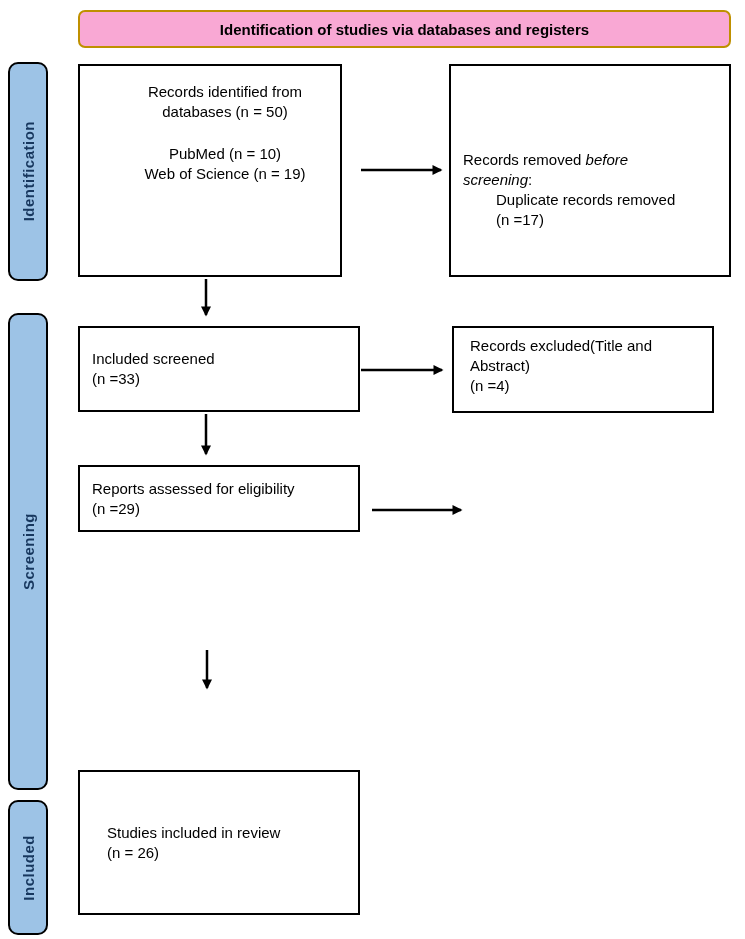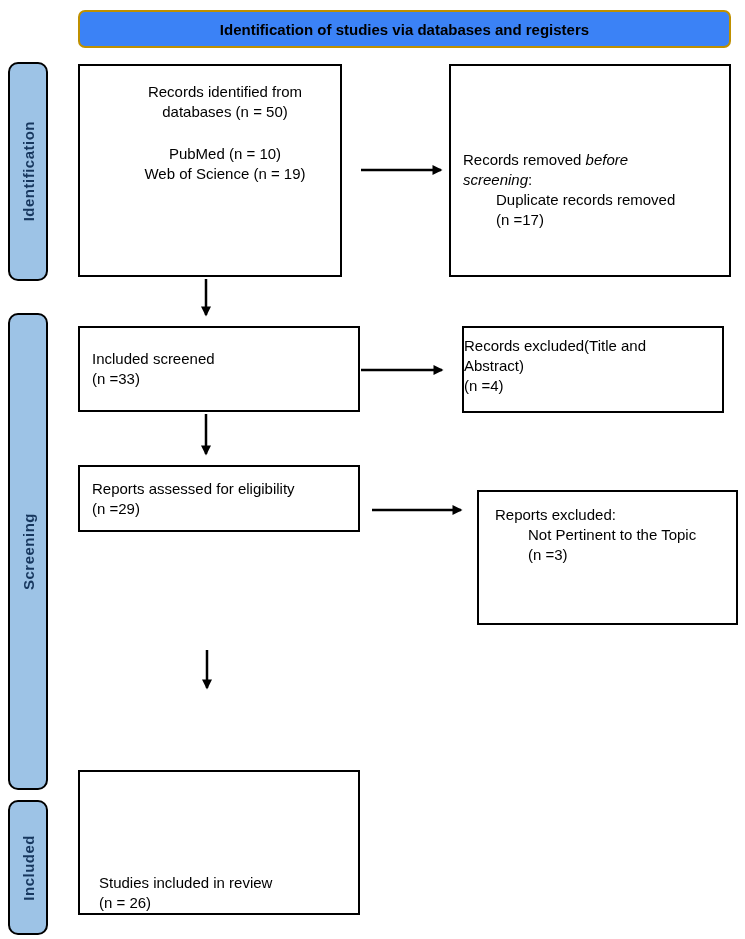--- a/index.html
+++ b/index.html
@@ -10,21 +10,21 @@
     background: #ffffff;
     font-family: "Liberation Sans", sans-serif;
     color: #000;
     overflow: hidden;
   }
   .header {
     position: absolute;
     left: 78px; top: 10px;
     width: 653px; height: 38px;
     box-sizing: border-box;
-    background: #3b82f6;
+    background: #f9a8d4;
     border: 2px solid #BF9000;
     border-radius: 7px;
     display: flex; align-items: center; justify-content: center;
     font-size: 15px; font-weight: bold;
   }
   .stage {
     position: absolute;
     left: 8px; width: 40px;
     box-sizing: border-box;
     background: #9DC3E6;
@@ -49,26 +49,26 @@
     box-sizing: border-box;
     background: #ffffff;
     border: 2.5px solid #000;
     font-size: 15px;
     line-height: 20px;
   }
   .box-identified { left: 78px;  top: 64px;  width: 264px; height: 213px; padding: 16px 8px 0 38px; text-align: center; }
   .box-removed    { left: 449px; top: 64px;  width: 282px; height: 213px; padding: 84px 8px 0 12px; }
   .box-screened   { left: 78px;  top: 326px; width: 282px; height: 86px;  padding-left: 12px;
                     display: flex; flex-direction: column; justify-content: center; }
-  .box-excluded-ta{ left: 462px; top: 326px; width: 262px; height: 87px;  padding: 8px 8px 0 0; }
+  .box-excluded-ta{ left: 452px; top: 326px; width: 262px; height: 87px;  padding: 8px 8px 0 16px; }
   .box-assessed   { left: 78px;  top: 465px; width: 282px; height: 67px;  padding-left: 12px;
                     display: flex; flex-direction: column; justify-content: center; }
   .box-excluded-r { left: 477px; top: 490px; width: 261px; height: 135px; padding: 13px 8px 0 16px; }
-  .box-included   { left: 78px;  top: 770px; width: 282px; height: 145px; padding-left: 19px;
-                    display: flex; flex-direction: column; justify-content: flex-end; }
+  .box-included   { left: 78px;  top: 770px; width: 282px; height: 145px; padding-left: 27px;
+                    display: flex; flex-direction: column; justify-content: center; }
   .sources { margin-top: 22px; }
   .indent { margin-left: 33px; }
   .em { font-style: italic; }
   .arrows {
     position: absolute;
     left: 0; top: 0;
     width: 745px; height: 939px;
     pointer-events: none;
   }
 </style>
@@ -116,27 +116,20 @@
     <div>Records excluded(Title and</div>
     <div>Abstract)</div>
     <div>(n =4)</div>
   </div>
 
   <div class="box box-assessed">
     <div>Reports assessed for eligibility</div>
     <div>(n =29)</div>
   </div>
 
-  <div class="box box-excluded-r">
-    <div>Reports excluded:</div>
-    <div class="indent">
-      <div>Not Pertinent to the Topic</div>
-      <div>(n =3)</div>
-    </div>
-  </div>
 
   <div class="box box-included">
     <div>Studies included in review</div>
     <div>(n = 26)</div>
   </div>
 
   <svg class="arrows" viewBox="0 0 745 939" xmlns="http://www.w3.org/2000/svg">
     <defs>
       <marker id="ah" viewBox="0 0 10 10" refX="8.5" refY="5" markerWidth="13" markerHeight="10" orient="auto" markerUnits="userSpaceOnUse">
         <path d="M0,0 L10,5 L0,10 z" fill="#000"></path>

